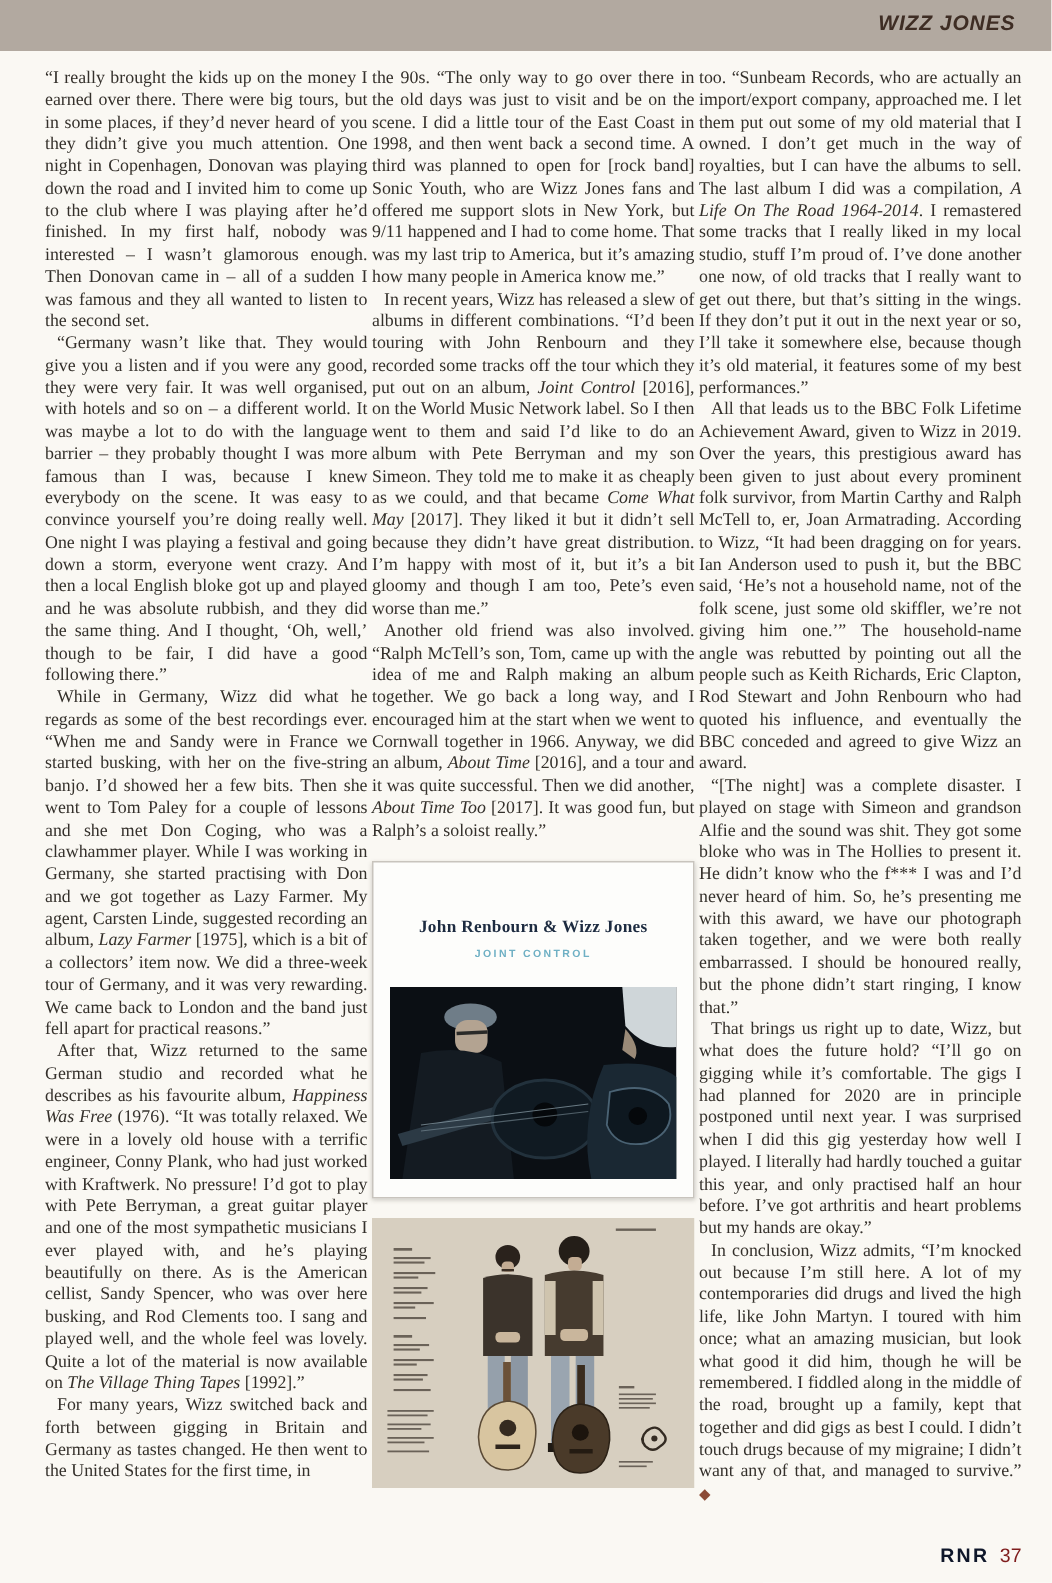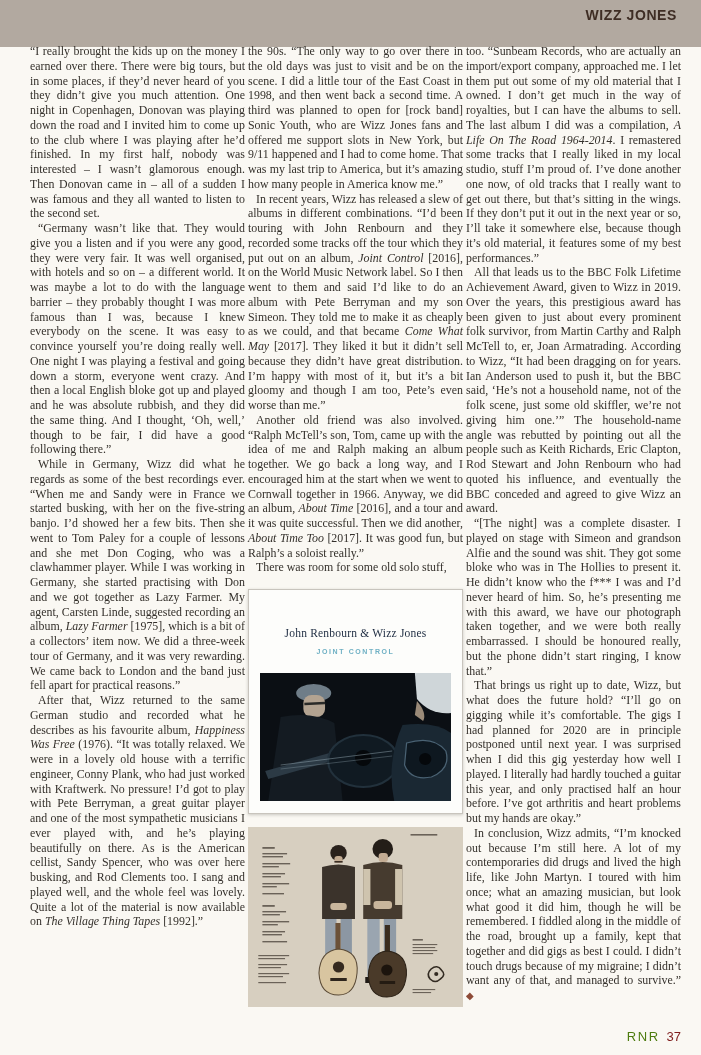--- a/index.html
+++ b/index.html
@@ -2,22 +2,23 @@
 <html><head>
 <meta charset="utf-8">
 <style>
   html,body { margin:0; padding:0; }
   .page {
     position:relative; width:701px; height:1055px;
     background:#faf8f3; overflow:hidden;
     font-family:"Liberation Serif", serif;
   }
   .band {
-    position:absolute; top:0; left:0; width:701px; height:47px;
+    position:absolute; top:0; left:0; width:701px; height:34px;
     background:#b2a9a0;
+    font-style:italic;
   }
   .band-title {
     position:absolute; right:24px; top:7px;
     font-family:"Liberation Sans", sans-serif; font-weight:bold;
     font-size:14px; letter-spacing:0.6px; color:#3e2d24;
   }
   .content {
     position:absolute; top:44px; left:30px; width:651px;
     display:flex; gap:3px;
   }
@@ -31,21 +32,21 @@
   .para i { font-style:italic; }
   .diamond { color:#8d4b37; font-size:10px; }
 
   
   .cover {
     margin:14px 0 0 0; background:#fdfdfb;
     border:1px solid #c8c4bd; box-shadow:0 1px 3px rgba(60,55,45,0.25);
     padding:36px 11px 12px 11px;
   }
   .cover-artist {
-    text-align:center; font-weight:normal; font-size:11.5px;
+    text-align:center; font-weight:bold; font-size:11.5px;
     color:#1d2b40; letter-spacing:0.2px;
     font-family:"Liberation Serif", serif;
   }
   .cover-sub {
     text-align:center; font-size:7px; font-weight:bold;
     letter-spacing:1.6px; color:#6fb0c4; margin-top:4px;
     font-family:"Liberation Sans", sans-serif;
   }
   .cover-photo { margin-top:13px; }
   .cover-photo svg, .lp svg { display:block; width:100%; }
@@ -53,48 +54,48 @@
   .lp { margin:13px 0 0 0; }
   .caption {
     margin-top:5px;
     font-family:"Liberation Sans", sans-serif; font-style:italic;
     font-size:11px; color:#4a453e; text-align:left;
   }
   .footer {
     position:absolute; right:20px; bottom:11px;
     font-family:"Liberation Sans", sans-serif; font-size:13px;
   }
-  .footer .brand { color:#4d7c0f; font-weight:normal; letter-spacing:1.5px; }
+  .footer .brand { color:#0f172a; font-weight:bold; letter-spacing:1.5px; }
   .footer .pageno { color:#7f1d1d; margin-left:7px; }
   figure { margin:0; }
 </style>
 </head>
 <body>
 
 <div class="page">
 
   <div class="band">
     <span class="band-title">WIZZ JONES</span>
   </div>
 
   <div class="content">
 
     <div class="col">
         <p class="para">“I really brought the kids up on the money I earned over there. There were big tours, but in some places, if they’d never heard of you they didn’t give you much attention. One night in Copenhagen, Donovan was playing down the road and I invited him to come up to the club where I was playing after he’d finished. In my first half, nobody was interested – I wasn’t glamorous enough. Then Donovan came in – all of a sudden I was famous and they all wanted to listen to the second set.</p>
         <p class="para">“Germany wasn’t like that. They would give you a listen and if you were any good, they were very fair. It was well organised, with hotels and so on – a different world. It was maybe a lot to do with the language barrier – they probably thought I was more famous than I was, because I knew everybody on the scene. It was easy to convince yourself you’re doing really well. One night I was playing a festival and going down a storm, everyone went crazy. And then a local English bloke got up and played and he was absolute rubbish, and they did the same thing. And I thought, ‘Oh, well,’ though to be fair, I did have a good following there.”</p>
         <p class="para">While in Germany, Wizz did what he regards as some of the best recordings ever. “When me and Sandy were in France we started busking, with her on the five-string banjo. I’d showed her a few bits. Then she went to Tom Paley for a couple of lessons and she met Don Coging, who was a clawhammer player. While I was working in Germany, she started practising with Don and we got together as Lazy Farmer. My agent, Carsten Linde, suggested recording an album, <i>Lazy Farmer</i> [1975], which is a bit of a collectors’ item now. We did a three-week tour of Germany, and it was very rewarding. We came back to London and the band just fell apart for practical reasons.”</p>
         <p class="para">After that, Wizz returned to the same German studio and recorded what he describes as his favourite album, <i>Happiness Was Free</i> (1976). “It was totally relaxed. We were in a lovely old house with a terrific engineer, Conny Plank, who had just worked with Kraftwerk. No pressure! I’d got to play with Pete Berryman, a great guitar player and one of the most sympathetic musicians I ever played with, and he’s playing beautifully on there. As is the American cellist, Sandy Spencer, who was over here busking, and Rod Clements too. I sang and played well, and the whole feel was lovely. Quite a lot of the material is now available on <i>The Village Thing Tapes</i> [1992].”</p>
+        <p class="para">For many years, Wizz switched back and forth between gigging in Britain and Germany as tastes changed. He then went to the United States for the first time, in</p>
       </div>
 
     <div class="col">
       <div>
           <p class="para">the 90s. “The only way to go over there in the old days was just to visit and be on the scene. I did a little tour of the East Coast in 1998, and then went back a second time. A third was planned to open for [rock band] Sonic Youth, who are Wizz Jones fans and offered me support slots in New York, but 9/11 happened and I had to come home. That was my last trip to America, but it’s amazing how many people in America know me.”</p>
           <p class="para">In recent years, Wizz has released a slew of albums in different combinations. “I’d been touring with John Renbourn and they recorded some tracks off the tour which they put out on an album, <i>Joint Control</i> [2016], on the World Music Network label. So I then went to them and said I’d like to do an album with Pete Berryman and my son Simeon. They told me to make it as cheaply as we could, and that became <i>Come What May</i> [2017]. They liked it but it didn’t sell because they didn’t have great distribution. I’m happy with most of it, but it’s a bit gloomy and though I am too, Pete’s even worse than me.”</p>
           <p class="para">Another old friend was also involved. “Ralph McTell’s son, Tom, came up with the idea of me and Ralph making an album together. We go back a long way, and I encouraged him at the start when we went to Cornwall together in 1966. Anyway, we did an album, <i>About Time</i> [2016], and a tour and it was quite successful. Then we did another, <i>About Time Too</i> [2017]. It was good fun, but Ralph’s a soloist really.”</p>
-          <p class="para">There was room for some old solo stuff,</p>
         </div>
 
       <figure class="cover">
         <div class="cover-artist">John Renbourn &amp; Wizz Jones</div>
         <div class="cover-sub">JOINT CONTROL</div>
         <div class="cover-photo">
           <svg viewBox="0 0 185 128" height="128" preserveAspectRatio="none">
             <rect x="0" y="0" width="185" height="128" fill="#0b0f14"></rect>
             <g>
               <ellipse cx="52" cy="20" rx="17" ry="9" fill="#6f7d88"></ellipse>

